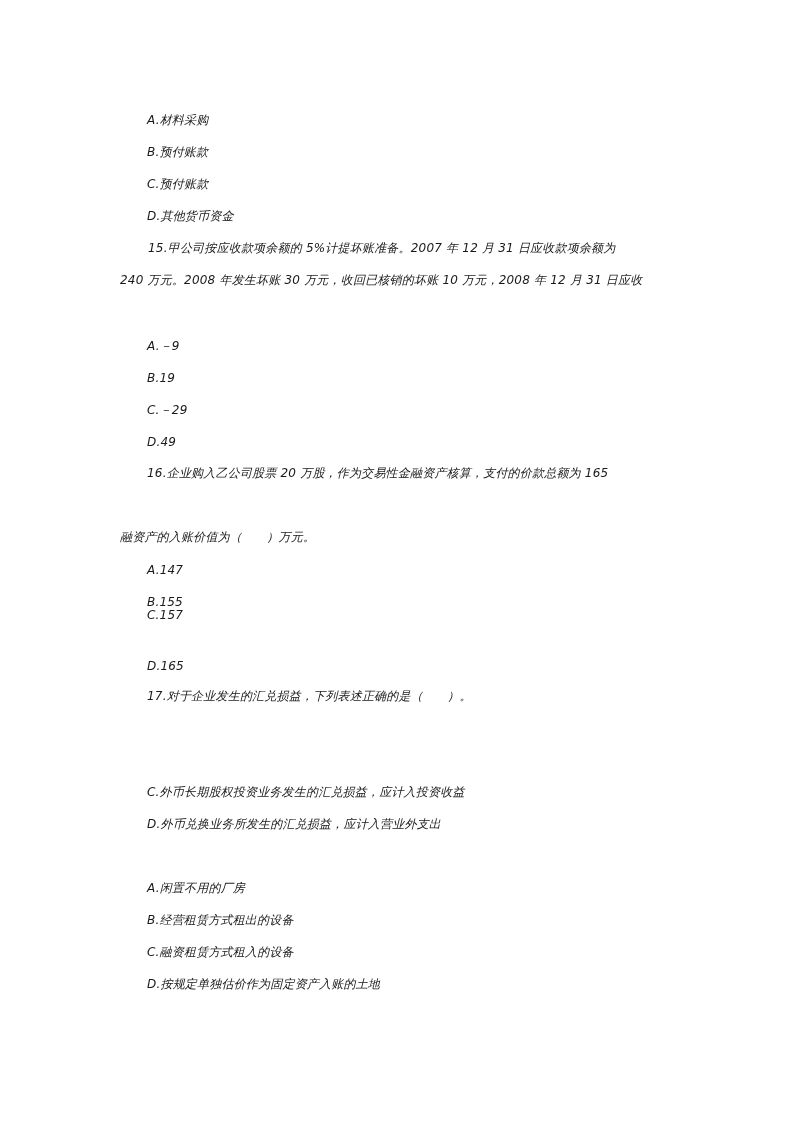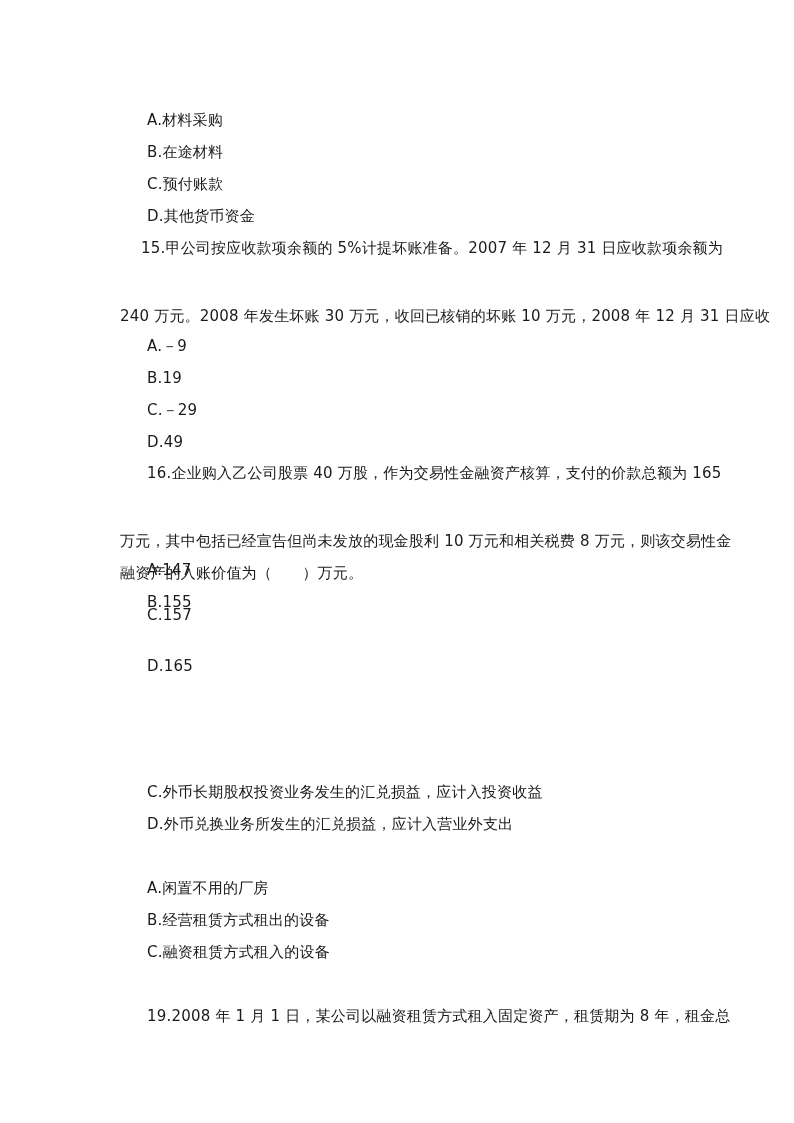--- a/index.html
+++ b/index.html
@@ -17,55 +17,56 @@
     }
     .page {
       position: absolute;
       left: 0;
       top: 0;
       width: 794px;
       height: 1123px;
     }
     .line {
       position: absolute;
-      font-size: 15px;
+      font-size: 12px;
       line-height: 16px;
       white-space: nowrap;
       letter-spacing: 0.2px;
+      font-style: italic;
     }
-    .flush { left: 120px; margin-top: 36px; }
+    .flush { left: 120px; }
     .opt { left: 147px; }
   </style>
 </head>
 <body>
 
 <div class="page">
 
   <div class="line opt" style="top:112px">A.材料采购</div>
-  <div class="line opt" style="top:144px">B.在途材料</div>
+  <div class="line opt" style="top:144px">B.预付账款</div>
   <div class="line opt" style="top:176px">C.预付账款</div>
   <div class="line opt" style="top:208px">D.其他货币资金</div>
 
-  <div class="line" style="left:141px; top:240px">15.甲公司按应收款项余额的 5%计提坏账准备。2007 年 12 月 31 日应收款项余额为</div>
+  <div class="line" style="left:148px; top:240px">15.甲公司按应收款项余额的 5%计提坏账准备。2007 年 12 月 31 日应收款项余额为</div>
   <div class="line flush" style="top:272px">240 万元。2008 年发生坏账 30 万元，收回已核销的坏账 10 万元，2008 年 12 月 31 日应收</div>
   <div class="line opt" style="top:338px">A.－9</div>
   <div class="line opt" style="top:370px">B.19</div>
   <div class="line opt" style="top:402px">C.－29</div>
   <div class="line opt" style="top:434px">D.49</div>
 
-  <div class="line" style="left:147px; top:465px">16.企业购入乙公司股票 40 万股，作为交易性金融资产核算，支付的价款总额为 165</div>
-  <div class="line flush" style="top:497px">万元，其中包括已经宣告但尚未发放的现金股利 10 万元和相关税费 8 万元，则该交易性金</div>
+  <div class="line" style="left:147px; top:465px">16.企业购入乙公司股票 20 万股，作为交易性金融资产核算，支付的价款总额为 165</div>
   <div class="line flush" style="top:529px">融资产的入账价值为（　　）万元。</div>
   <div class="line opt" style="top:562px">A.147</div>
   <div class="line opt" style="top:594px">B.155</div>
   <div class="line opt" style="top:607px">C.157</div>
   <div class="line opt" style="top:658px">D.165</div>
 
+  <div class="line opt" style="top:688px">17.对于企业发生的汇兑损益，下列表述正确的是（　　）。</div>
   <div class="line opt" style="top:784px">C.外币长期股权投资业务发生的汇兑损益，应计入投资收益</div>
   <div class="line opt" style="top:816px">D.外币兑换业务所发生的汇兑损益，应计入营业外支出</div>
 
   <div class="line opt" style="top:880px">A.闲置不用的厂房</div>
   <div class="line opt" style="top:912px">B.经营租赁方式租出的设备</div>
   <div class="line opt" style="top:944px">C.融资租赁方式租入的设备</div>
+  <div class="line opt" style="top:976px">D.按规定单独估价作为固定资产入账的土地</div>
 
-  <div class="line opt" style="top:1008px">19.2008 年 1 月 1 日，某公司以融资租赁方式租入固定资产，租赁期为 8 年，租金总</div>
 
 </div>
 
 </body></html>

